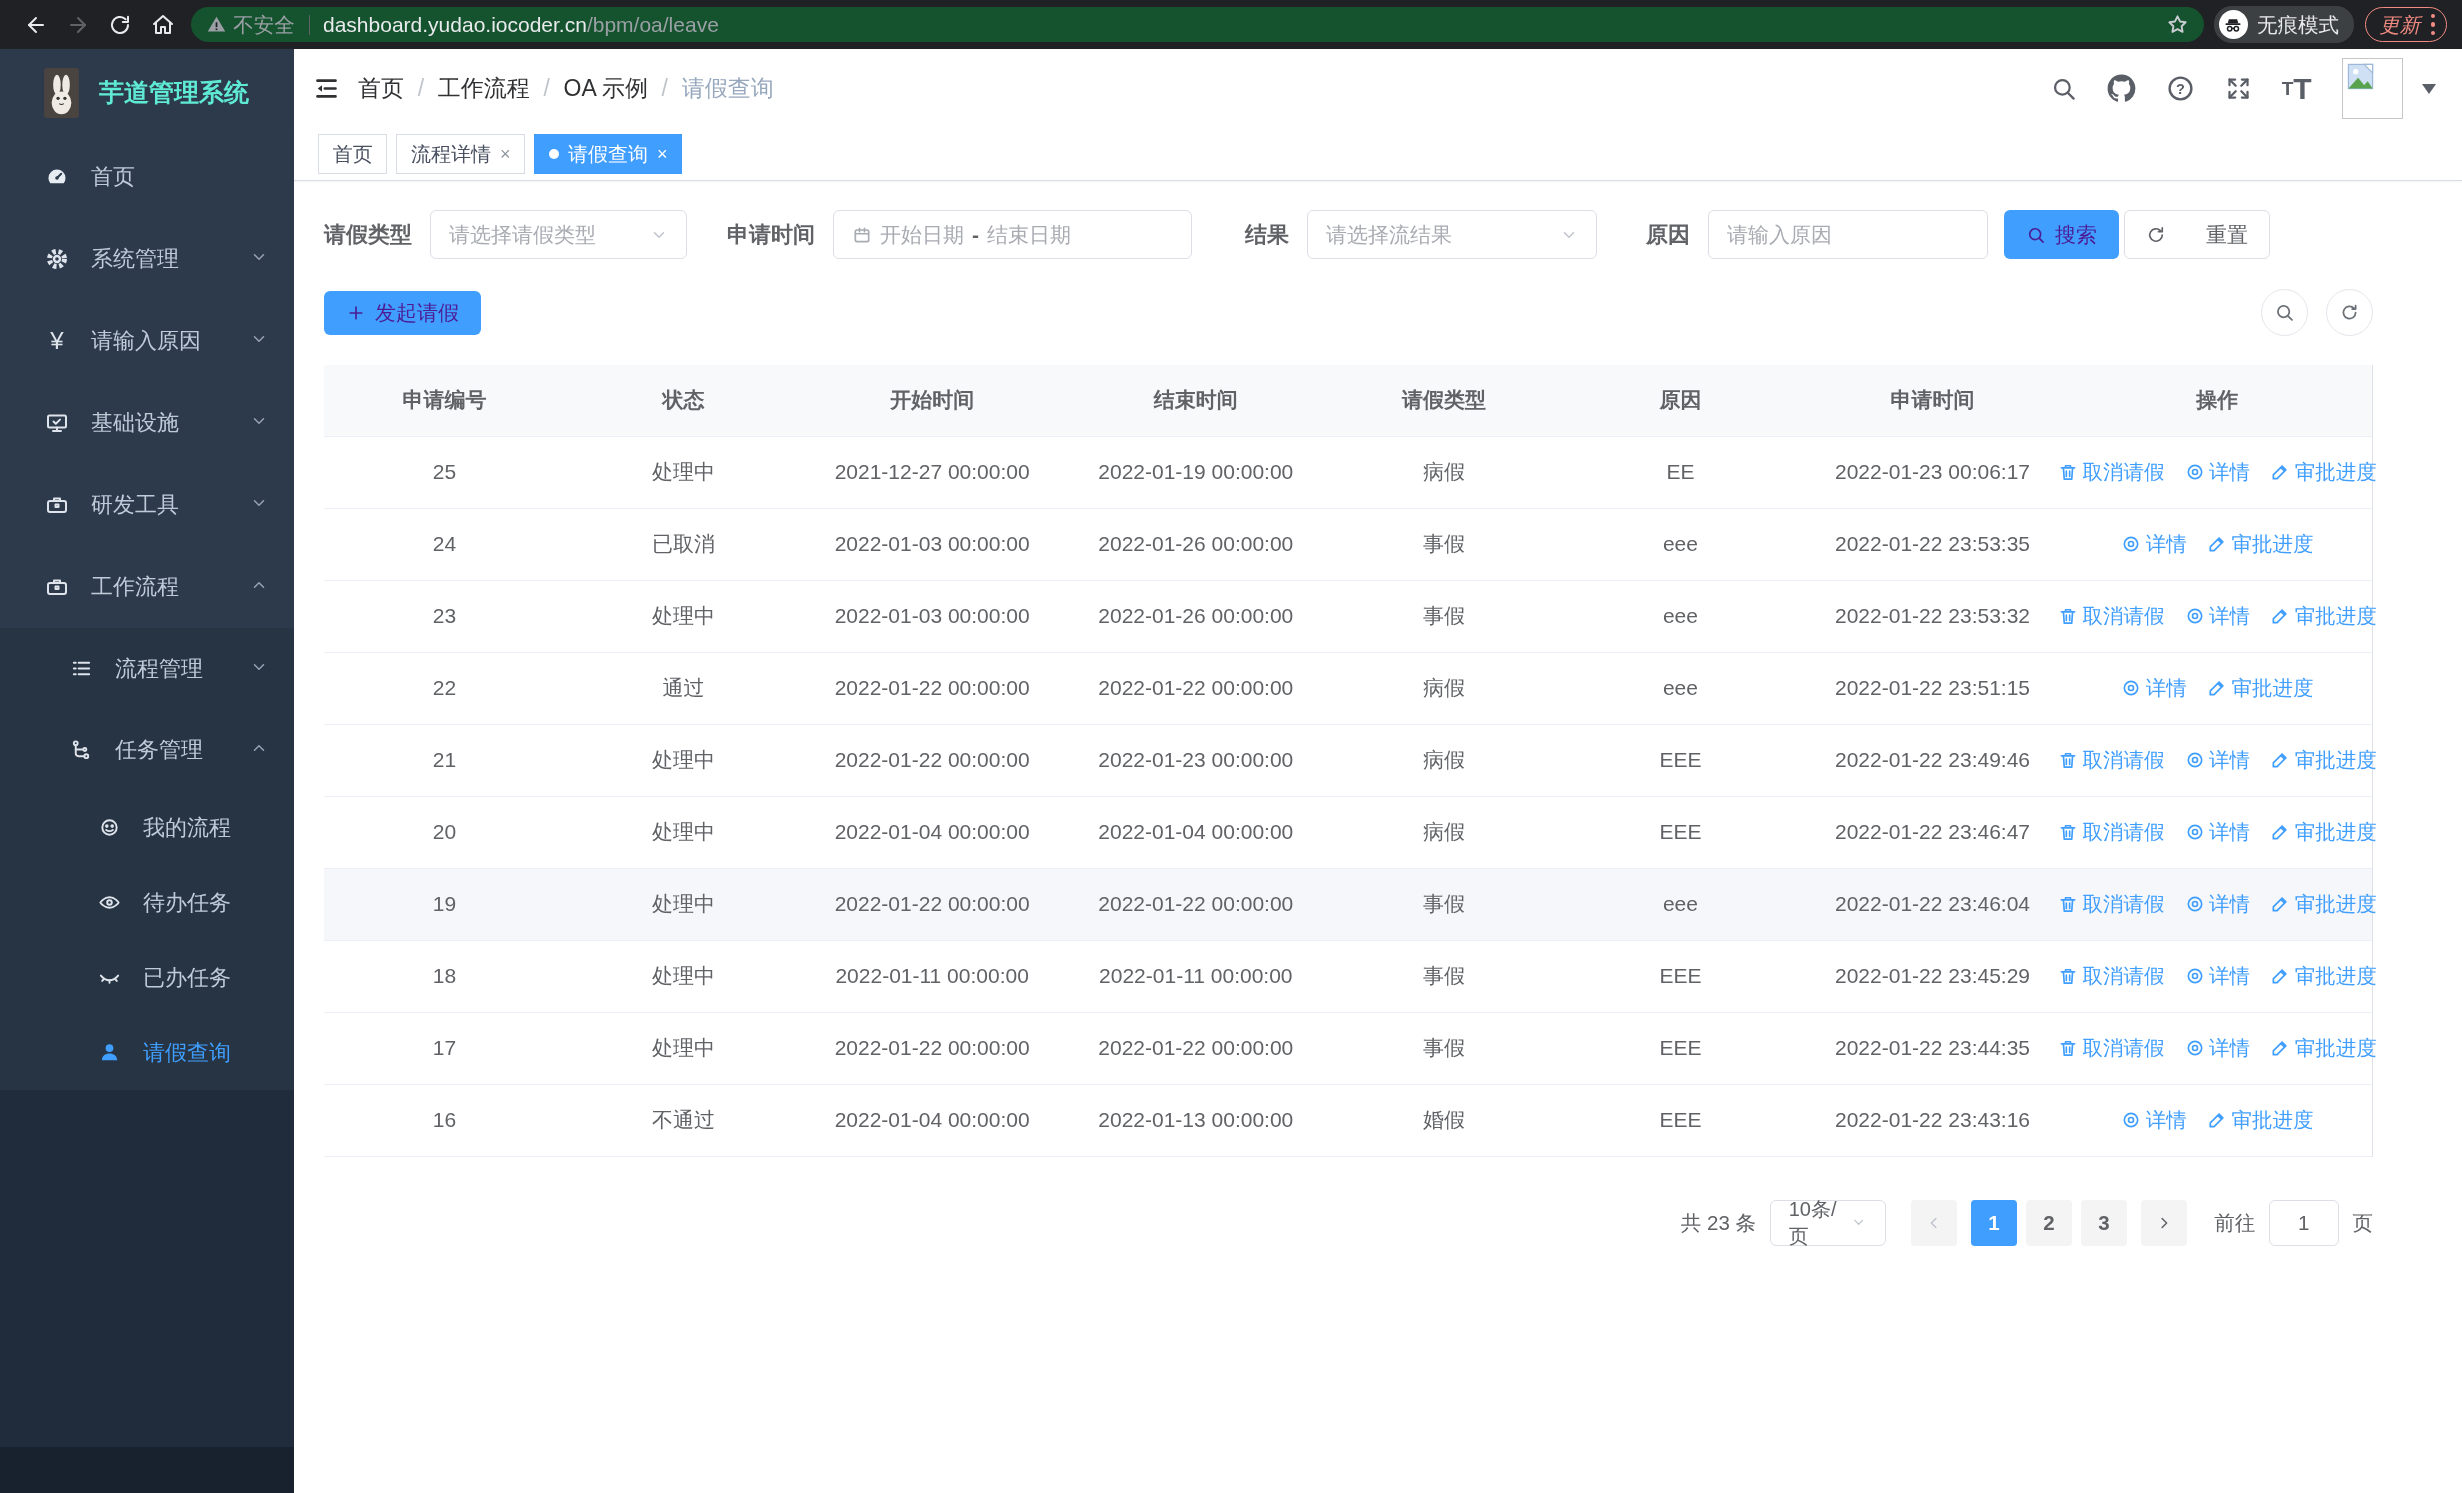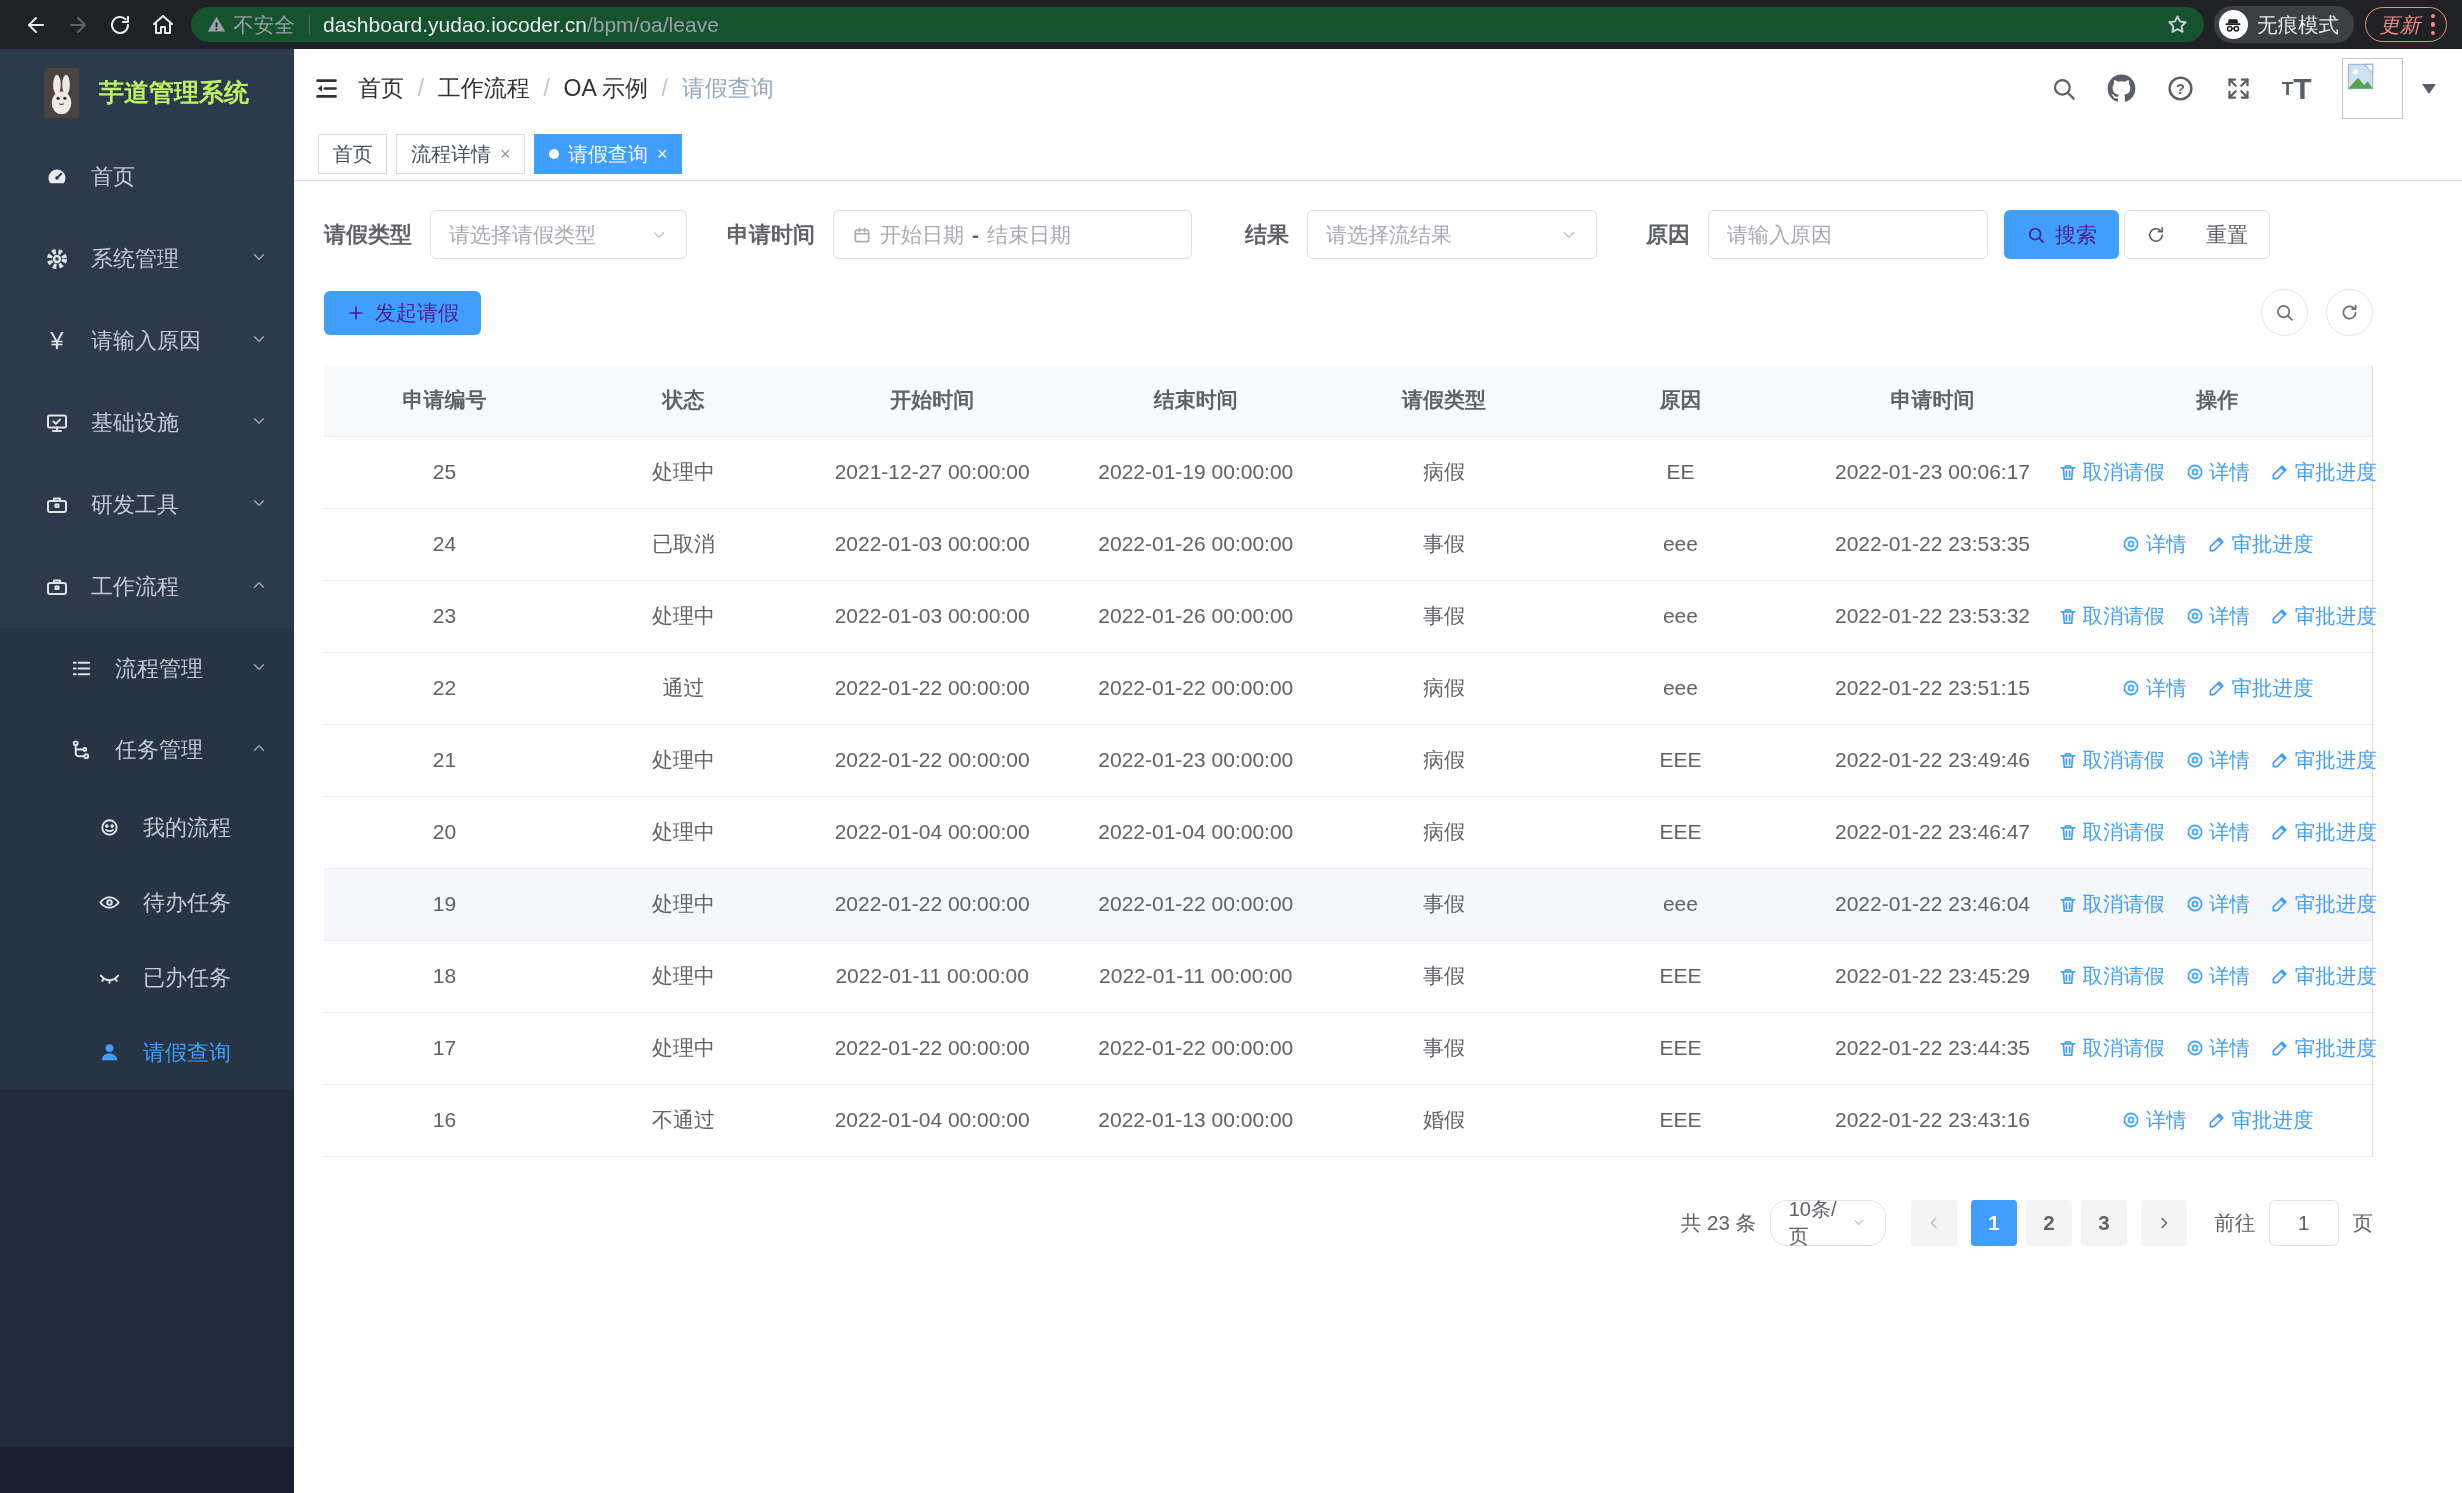--- a/index.html
+++ b/index.html
@@ -24,21 +24,21 @@
   .update-pill .lbl { color:#f28b82; font-size:20.5px;font-style:italic; }
   .dots { display:flex; flex-direction:column; gap:3.8px; }
   .dots i { width:4.6px; height:4.6px; border-radius:50%; background:#f28b82; }
 
   
   .app { flex:1; display:flex; min-height:0; }
 
   
   .sidebar { width:294px; background:#2d3a4b; display:flex; flex-direction:column; flex:0 0 auto; }
   .logo { height:87px; display:flex; align-items:center; padding-left:44px; flex:0 0 auto; }
-  .logo .title { color:#bef264; font-size:25px; font-weight:bold; margin-left:20px; }
+  .logo .title { color:#5eead4; font-size:25px; font-weight:bold; margin-left:20px; }
   .mi { height:82px; display:flex; align-items:center; padding:0 26px 0 44px; color:#bfcbd9; font-size:22px; cursor:pointer; }
   .mi .ic { width:26px; display:flex; justify-content:center; margin-right:21px; flex:0 0 auto; }
   .mi .arrow { margin-left:auto; }
   .submenu { background:#263443; }
   .sub-item { padding-left:68px; height:81px; }
   .leaf { padding-left:96px; height:75px; }
   .leaf.active { color:#409eff; }
   .sidebar-fill { flex:1; background:#202c3b; }
   .sidebar-foot { height:47px; background:#18222e; flex:0 0 auto; }
   .yen { font-size:24px; color:#dfe4ec; line-height:1; }
@@ -92,21 +92,21 @@
   table { width:100%; border-collapse:collapse; table-layout:fixed; }
   thead th { background:#f8f9fb; color:#606266; font-size:21px; font-weight:600; height:71px; border-bottom:0.8px solid #ebeef5; }
   tbody td { color:#606266; font-size:21px; text-align:center; height:72px; border-bottom:0.8px solid #ebeef5; white-space:nowrap; }
   tbody tr.hover { background:#f5f7fa; }
   .actions { display:flex; justify-content:center; align-items:flex-end; gap:20px; }
   .action-link { color:#409eff; font-size:20.5px; display:inline-flex; align-items:center; gap:4.6px; cursor:pointer; text-decoration:none; white-space:nowrap; }
   .action-link svg { flex:0 0 auto; }
 
   
   .pager { width:2049px; display:flex; align-items:center; justify-content:flex-end; gap:13.7px; margin-top:43px; font-size:20.5px; color:#606266; }
-  .psel { width:116px; height:46px; font-size:20px;border-radius:17px; }
+  .psel { width:116px; height:46px; font-size:20px; }
   .pbtn { min-width:46px; height:46px; border-radius:3.8px; background:#f4f4f5; color:#606266; display:flex; align-items:center; justify-content:center; font-weight:bold; font-size:20.5px; cursor:pointer; }
   .pbtn.active { background:#409eff; color:#fff; }
   .pbtn.nav { color:#606266; }
   .pbtn.nav.disabled { color:#c0c4cc; }
   .goto-input { width:70px; height:46px; border:0.8px solid #dcdfe6; border-radius:6px; text-align:center; font-size:20.5px; color:#606266; display:flex; align-items:center; justify-content:center; background:#fff; }
 
   svg.ic-s { stroke:currentColor; fill:none; stroke-width:2; stroke-linecap:round; stroke-linejoin:round; }
 </style>
 </head>
 <body>

